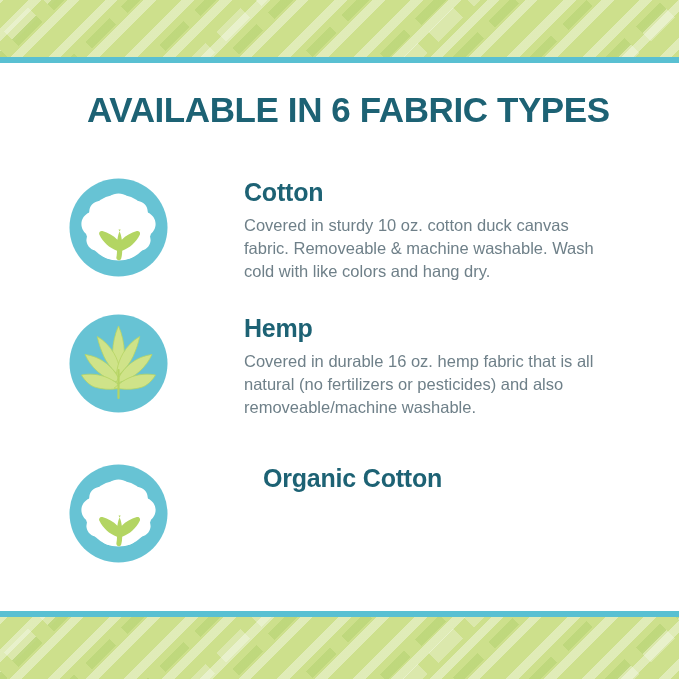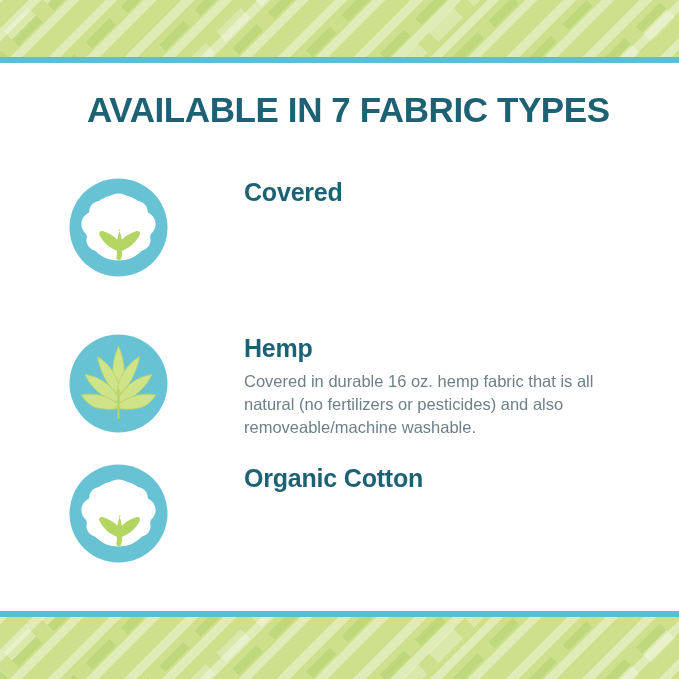--- a/index.html
+++ b/index.html
@@ -107,22 +107,22 @@
   .rows { position: absolute; left: 0; top: 0; width: 679px; }
 
   .row {
     position: absolute;
     left: 0;
     width: 679px;
     display: flex;
     align-items: flex-start;
   }
   .row-0 { top: 176px; }
-  .row-1 { top: 332px; }
-  .row-2 { top: 462px; }
+  .row-1 { top: 312px; }
+  .row-2 { top: 462px; gap: 19px; }
 
   .icon-wrap {
     width: 103px;
     height: 103px;
     margin-left: 67px;
     flex: 0 0 103px;
   }
   .icon-wrap svg { display: block; width: 103px; height: 103px; }
 
   .text-col {
@@ -153,35 +153,36 @@
 
 <div id="page">
 
   <div class="band band-top">
     <div class="band-fill"></div>
     <div class="band-stripes"></div>
     <div class="band-dashes"></div>
   </div>
   <div class="rule rule-top"></div>
 
-  <div class="title">AVAILABLE IN 7 FABRIC TYPES</div>
+  <div class="title">AVAILABLE IN 6 FABRIC TYPES</div>
 
   <div class="rows">
 
     <div class="row row-0">
       <div class="icon-wrap">
         <svg viewBox="0 0 103 103" xmlns="http://www.w3.org/2000/svg">
           <circle cx="51.5" cy="51.5" r="49" fill="#67c3d4"></circle>
           <circle cx="51.5" cy="51.5" r="33" fill="#ffffff"></circle>
           <path d="M51.5 17.5c6.6 0 11.4 4.0 12.7 9.2 1.9-1.3 4.3-2.0 6.8-1.7 5.9 0.7 10.1 5.7 9.7 11.4 4.7 1.9 7.9 6.4 7.9 11.6 0 4.6-2.5 8.7-6.3 10.9 1.0 1.9 1.5 4.1 1.2 6.4-0.8 5.9-6.1 10.0-11.9 9.4-2.3 5.1-7.5 8.6-13.4 8.6h-13.4c-5.9 0-11.1-3.5-13.4-8.6-5.8 0.6-11.1-3.5-11.9-9.4-0.3-2.3 0.2-4.5 1.2-6.4-3.8-2.2-6.3-6.3-6.3-10.9 0-5.2 3.2-9.7 7.9-11.6-0.4-5.7 3.8-10.7 9.7-11.4 2.5-0.3 4.9 0.4 6.8 1.7 1.3-5.2 6.1-9.2 12.7-9.2z" fill="#ffffff"></path>
           <path d="M51.5 53.5c1.9 3.0 2.9 6.5 3.3 10.2 4.0-3.9 9.2-6.8 15.0-8.6 2.2-0.7 4.0 1.6 3.0 3.7-3.6 7.5-10.0 13.2-17.6 16.0 0.0 2.6-0.3 5.2-1.0 7.6-0.4 1.5-2.0 2.3-3.4 1.6-1.0-0.5-1.6-1.6-1.4-2.7 0.4-2.1 0.6-4.3 0.6-6.5-7.6-2.8-14.0-8.5-17.6-16.0-1.0-2.1 0.8-4.4 3.0-3.7 5.8 1.8 11.0 4.7 15.0 8.6 0.4-3.7 1.4-7.2 3.3-10.2z" fill="#b3d562"></path>
         </svg>
       </div>
       <div class="text-col">
-        <div class="sec-title">Covered</div>
+        <div class="sec-title">Cotton</div>
+        <div class="sec-body">Covered in sturdy 10 oz. cotton duck canvas fabric. Removeable &amp; machine washable. Wash cold with like colors and hang dry.</div>
       </div>
     </div>
 
     <div class="row row-1">
       <div class="icon-wrap">
         <svg viewBox="0 0 103 103" xmlns="http://www.w3.org/2000/svg">
           <circle cx="51.5" cy="51.5" r="49" fill="#67c3d4"></circle>
           <g fill="#cfe389" stroke="#b6d463" stroke-width="0.8" stroke-linejoin="round">
 
             <path d="M51.5 14 c3.6 8 5.6 17 5.9 26.2 0.2 6.6-0.6 13.1-2.3 19.4 l-3.6 13 -3.6-13 c-1.7-6.3-2.5-12.8-2.3-19.4 C45.9 31 47.9 22 51.5 14 Z"></path>

